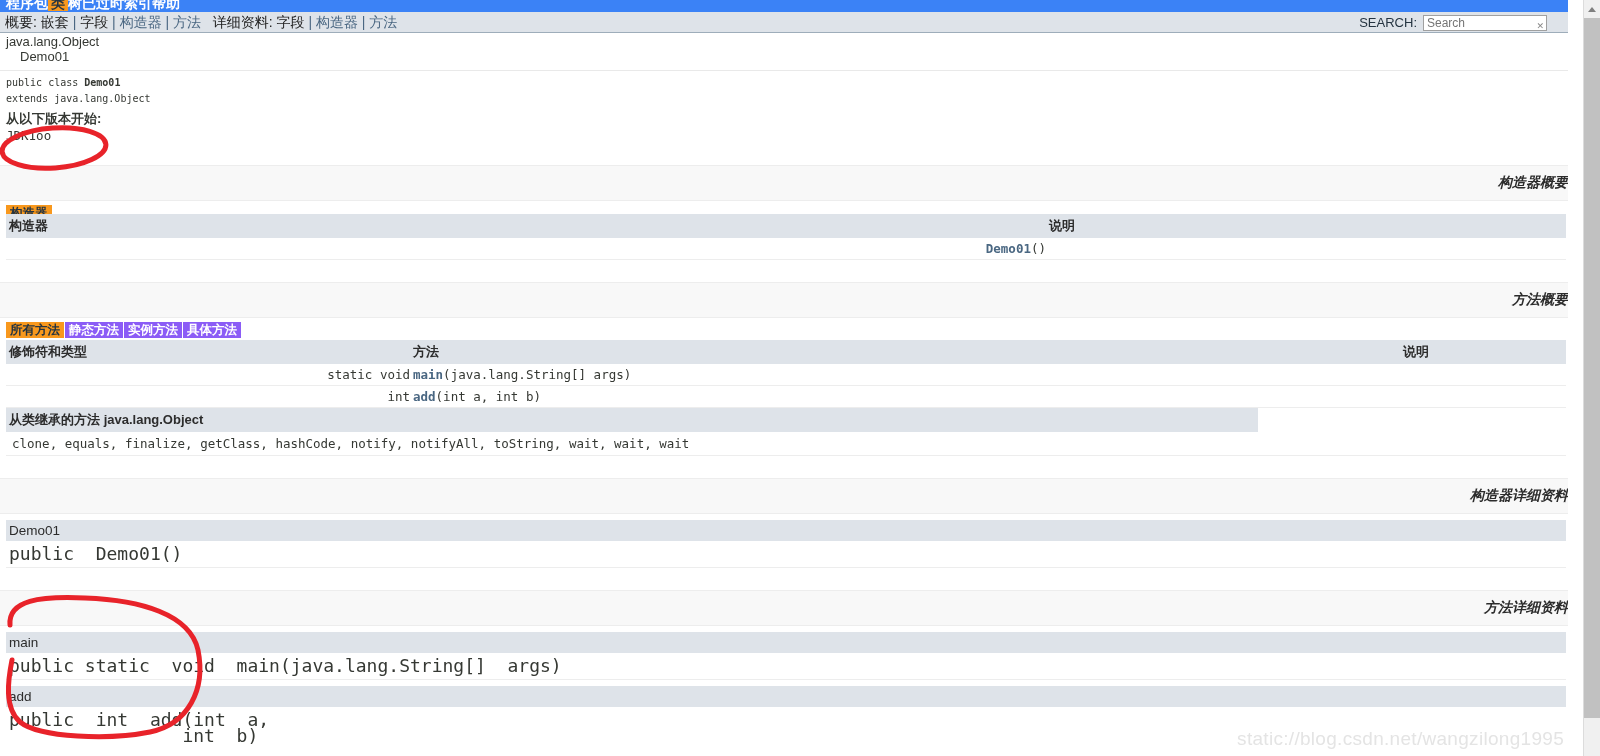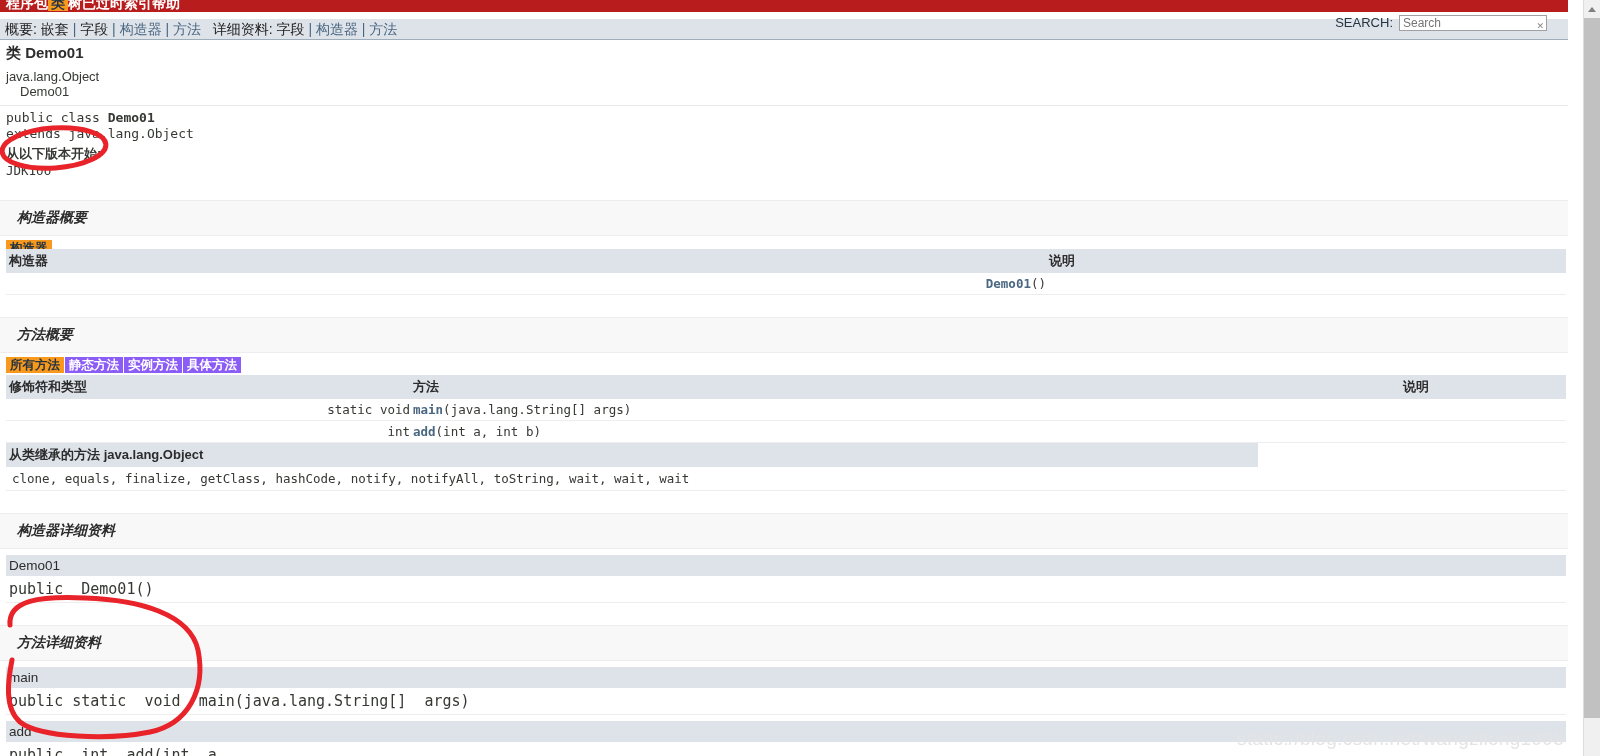--- a/index.html
+++ b/index.html
@@ -15,42 +15,42 @@
     overflow: hidden;
     background: #ffffff;
   }
 
   
   .topbar {
     position: absolute;
     left: 0; top: 0;
     width: 1568px;
     height: 12px;
-    background: #b91c1c;
+    background: #3b82f6;
     overflow: hidden;
     text-align: center;
   }
   .topbar-inner {
     position: absolute;
     left: 6px;
     top: -5px;
     font-size: 14px;
     font-weight: bold;
     color: #ffffff;
     white-space: nowrap;
   }
   .topbar-inner .navhi {
     background: #f8981d;
     color: #253441;
     padding: 0 3px;
   }
 
   .subnav {
     position: absolute;
-    left: 0; top: 19px;
+    left: 0; top: 12px;
     width: 1568px;
     height: 21px;
     background: #dee3e9;
     border-bottom: 1px solid #9eadba;
     box-sizing: border-box;
   }
   .subnav-text {
     position: absolute;
     left: 5px;
     top: 2px;
@@ -69,21 +69,21 @@
     right: 53px;
     top: 12px;
     height: 21px;
     display: flex;
     align-items: center;
     font-size: 13px;
     color: #253441;
   }
   .searchbox label { margin-right: 6px; }
   .search-input {
-    width: 148px;
+    width: 124px;
     height: 16px;
     font-size: 12px;
     font-family: "Liberation Sans", sans-serif;
     color: #999999;
     border: 1px solid #a0a0a0;
     background: #ffffff;
     padding: 0 14px 0 3px;
     box-sizing: border-box;
   }
   .search-reset {
@@ -155,21 +155,21 @@
     padding-left: 6px;
     line-height: 15px;
   }
   .inherit-tree .lvl1 { padding-left: 14px; }
   .hr-line {
     border-top: 1px solid #e9e9e9;
     margin: 6px 0 0 0;
   }
   .mono {
     font-family: "DejaVu Sans Mono", "Liberation Mono", monospace;
-    font-size: 13px;
+    font-size: 10px;
     color: #353833;
     line-height: 16px;
   }
   .decl {
     padding-left: 6px;
   }
   .decl b { color: #353833; }
   .since-label {
     font-size: 13px;
     font-weight: bold;
@@ -189,21 +189,22 @@
     background: #f8f8f8;
     border-top: 1px solid #ededed;
     border-bottom: 1px solid #ededed;
     margin-top: 22px;
   }
   .section-title {
     font-size: 14px;
     font-style: italic;
     font-weight: bold;
     color: #2c2c2c;
-    padding: 8px 0 8px 17px;
+    padding: 8px 0 8px 4px;
+    text-align: right;
   }
 
   
   .tabs {
     position: relative;
     height: 16px;
     margin-left: 6px;
     white-space: nowrap;
   }
   .tab {
@@ -278,21 +279,21 @@
     background: #dee3e9;
     font-size: 13.5px;
     color: #2c2c2c;
     padding: 3px 0 3px 3px;
     box-sizing: border-box;
   }
   .member-sig {
     margin-left: 6px;
     padding: 5px 0 5px 3px;
     font-family: "DejaVu Sans Mono", "Liberation Mono", monospace;
-    font-size: 15px;
+    font-size: 18px;
     color: #353833;
     white-space: pre;
     line-height: 16px;
     border-bottom: 1px solid #ededed;
     width: 1560px;
     box-sizing: border-box;
   }
   .member-sig.noborder { border-bottom: none; }
 
   
@@ -348,21 +349,20 @@
   <div class="searchbox">
     <label>SEARCH:</label>
     <div style="position:relative;">
       <input class="search-input" type="text" placeholder="Search" style="">
       <span class="search-reset">✕</span>
     </div>
   </div>
 
   <div class="content">
 
-    <div class="class-title">类 Demo01</div>
 
     <div class="inherit-tree">
       <div>java.lang.Object</div>
       <div class="lvl1">Demo01</div>
     </div>
 
     <div class="hr-line"></div>
 
     <div class="decl mono" style="padding-top:4px;">
       <div><span>public class </span><b>Demo01</b></div>

